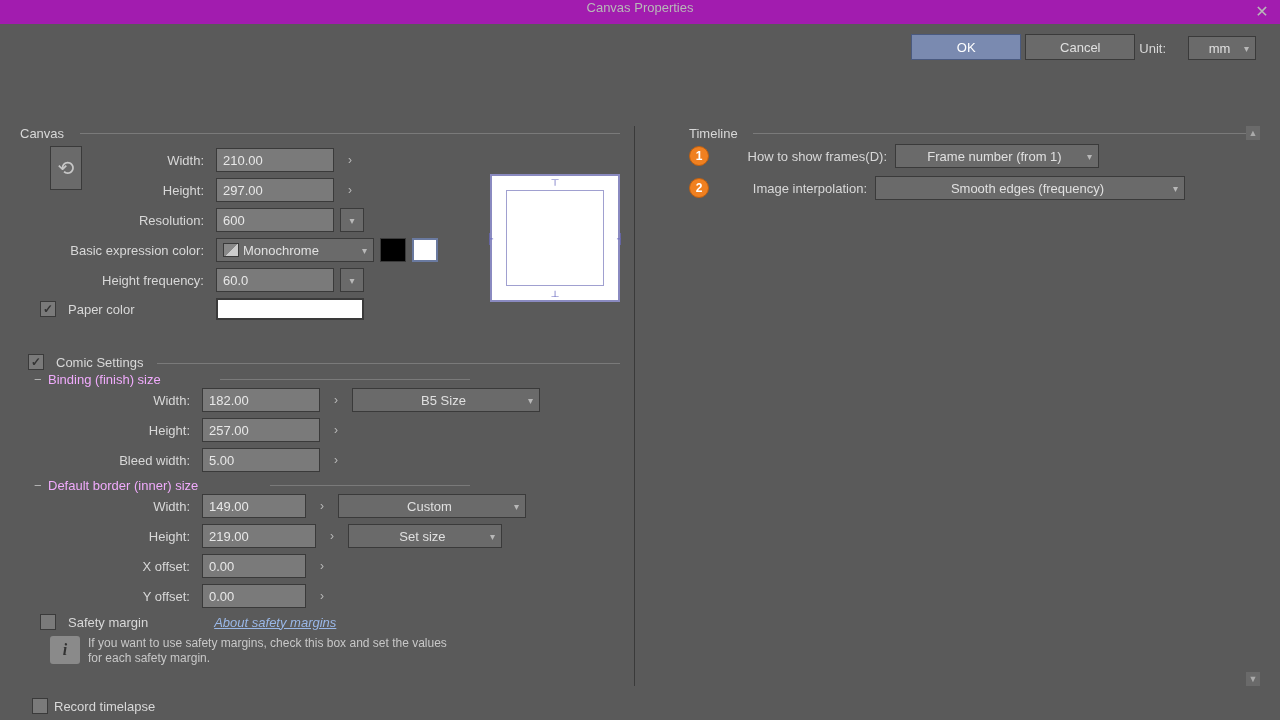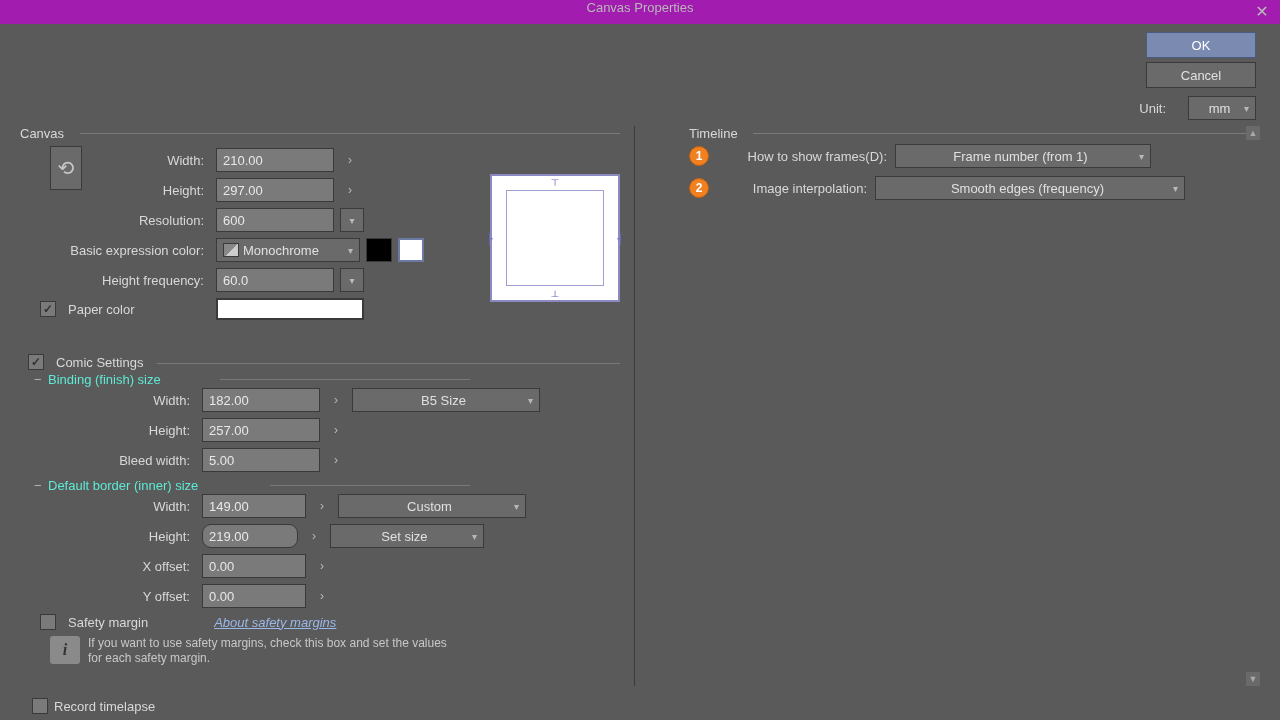--- a/index.html
+++ b/index.html
@@ -1,21 +1,21 @@
 <!DOCTYPE html>
 <html><head>
 <meta charset="utf-8">
 <style>
 * { box-sizing: border-box; margin: 0; padding: 0; font-family: "Segoe UI", Tahoma, sans-serif; }
 body { background: #5a5a5a; color: #d8d8d8; font-size: 13px; width: 1280px; height: 720px; overflow: hidden; }
 .titlebar { height: 24px; background: #a21caf; display: flex; align-items: flex-start; justify-content: center; position: relative; }
 .titlebar-title { color: #b8b8b8; font-size: 13px; }
 .titlebar-close { position: absolute; right: 8px; top: 2px; color: #b8b8b8; font-size: 16px; cursor: pointer; width: 20px; text-align: center; }
 .dialog-body { background: #5a5a5a; padding: 8px 20px 6px 20px; height: 696px; position: relative; }
-.top-actions { position: absolute; right: 24px; top: 8px; display: flex; flex-direction: column; gap: 4px; align-items: flex-end; }
+.top-actions { position: absolute; right: 24px; top: 8px; display: flex; gap: 4px; align-items: flex-end; }
 .btn { width: 110px; height: 26px; border: 1px solid #3a3a3a; background: #6a6a6a; color: #e0e0e0; font-size: 13px; cursor: pointer; }
 .btn-primary { background: #7a8ab0; border: 1px solid #4a5a80; color: #fff; }
 .unit-row { display: flex; align-items: center; gap: 22px; margin-top: 4px; }
 .unit-row label { color: #d8d8d8; }
 .dropdown { height: 24px; border: 1px solid #3a3a3a; background: #6a6a6a; color: #e0e0e0; display: flex; align-items: center; justify-content: space-between; padding: 0 6px; cursor: pointer; }
 .dropdown .dd-text { flex: 1; text-align: center; }
 .chev { font-size: 10px; color: #b8b8b8; }
 .columns { display: flex; margin-top: 94px; height: 560px; }
 .col-left { width: 610px; padding-right: 10px; }
 .col-divider { width: 1px; background: #3a3a3a; margin: 0 4px; }
@@ -36,21 +36,21 @@
 .swatch-black { background: #000; }
 .swatch-white { background: #fff; border: 2px solid #6a7aa0; }
 .checkbox { width: 16px; height: 16px; border: 1px solid #3a3a3a; background: #7a7a7a; display: inline-flex; align-items: center; justify-content: center; cursor: pointer; margin-left: 20px; }
 .checkbox.checked::after { content: "✓"; color: #333; font-size: 12px; font-weight: bold; }
 .checkbox-label { margin-left: 6px; }
 .paper-color-box { width: 148px; height: 22px; background: #fff; border: 2px solid #3a3a3a; cursor: pointer; }
 .rotate-icon { width: 32px; height: 44px; border: 1px solid #3a3a3a; background: #6a6a6a; display: flex; align-items: center; justify-content: center; color: #c8c8c8; font-size: 20px; cursor: pointer; margin-left: 30px; }
 .preview { position: absolute; left: 470px; top: 48px; width: 130px; height: 128px; border: 2px solid #8a8ac0; background: #fff; }
 .preview-inner { position: absolute; left: 14px; top: 14px; right: 14px; bottom: 14px; border: 1px solid #a0a0d0; }
 .preview-mark { position: absolute; font-size: 10px; color: #6a6ac0; }
-.subgroup-title { display: inline-block; background: #5a5a5a; padding: 0 6px 0 0; color: #5eead4; position: relative; z-index: 1; margin-left: 28px; }
+.subgroup-title { display: inline-block; background: #5a5a5a; padding: 0 6px 0 0; color: #f0abfc; position: relative; z-index: 1; margin-left: 28px; }
 .subgroup-title::before { content: "−"; position: absolute; left: -14px; color: #b8b8b8; }
 .info-box { display: flex; gap: 8px; margin-left: 30px; margin-top: 4px; align-items: flex-start; }
 .info-icon { width: 30px; height: 28px; background: #8a8a8a; border-radius: 3px; display: flex; align-items: center; justify-content: center; font-weight: bold; font-style: italic; color: #333; font-size: 16px; font-family: serif; }
 .info-text { color: #c8c8c8; font-size: 12px; max-width: 360px; line-height: 1.25; }
 .link { color: #9ab8e8; text-decoration: underline; cursor: pointer; font-style: italic; }
 .badge { width: 20px; height: 20px; border-radius: 50%; background: #f08020; color: #fff; font-size: 12px; font-weight: bold; display: inline-flex; align-items: center; justify-content: center; border: 1px solid #c06010; }
 .timeline-row { display: flex; align-items: center; gap: 8px; margin-bottom: 8px; }
 .timeline-label { width: 170px; text-align: right; color: #d8d8d8; }
 .mono-icon { width: 16px; height: 14px; background: linear-gradient(135deg, #888 50%, #ccc 50%); display: inline-block; margin-right: 4px; border: 1px solid #3a3a3a; }
 .bottom-row { position: absolute; bottom: 6px; left: 20px; display: flex; align-items: center; }
@@ -109,21 +109,21 @@
         </div>
         <div class="row">
           <span class="row-label">Resolution:</span>
           <input class="input" value="600" style="">
           <div class="dd-btn">
               <span class="chev">▾</span>
             </div>
         </div>
         <div class="row">
           <span class="row-label">Basic expression color:</span>
-          <div class="dropdown" style="width:144px">
+          <div class="dropdown" style="width:158px">
             <span class="mono-icon"></span>
             <span class="dd-text" style="text-align:left">Monochrome</span>
             <span class="chev">▾</span>
           </div>
           <div class="color-swatch swatch-black"></div>
           <div class="color-swatch swatch-white"></div>
         </div>
         <div class="row">
           <span class="row-label">Height frequency:</span>
           <input class="input" value="60.0" style="">
@@ -176,21 +176,21 @@
           <span class="row-label-sm">Width:</span>
           <input class="input" style="width: 104px;" value="149.00">
           <span class="arrow-btn">›</span>
           <div class="dropdown" style="width:188px">
             <span class="dd-text">Custom</span>
             <span class="chev">▾</span>
           </div>
         </div>
         <div class="row">
           <span class="row-label-sm">Height:</span>
-          <input class="input" style="width: 96px; border-radius: 9px;" value="219.00">
+          <input class="input" style="width: 114px;" value="219.00">
           <span class="arrow-btn">›</span>
           <div class="dropdown" style="width:154px">
             <span class="dd-text">Set size</span>
             <span class="chev">▾</span>
           </div>
         </div>
         <div class="row">
           <span class="row-label-sm">X offset:</span>
           <input class="input" style="width: 104px;" value="0.00">
           <span class="arrow-btn">›</span>
@@ -215,21 +215,21 @@
 
     <div class="col-divider"></div>
 
     <div class="col-right">
       <div class="group">
         <span class="group-title">Timeline</span>
         <div class="group-line" style="margin-left:64px"></div>
         <div class="timeline-row" style="margin-top:2px">
           <span class="badge">1</span>
           <span class="timeline-label">How to show frames(D):</span>
-          <div class="dropdown" style="width:256px">
+          <div class="dropdown" style="width:204px">
             <span class="dd-text">Frame number (from 1)</span>
             <span class="chev">▾</span>
           </div>
         </div>
         <div class="timeline-row">
           <span class="badge">2</span>
           <span class="timeline-label" style="width:150px">Image interpolation:</span>
           <div class="dropdown" style="width:310px">
             <span class="dd-text">Smooth edges (frequency)</span>
             <span class="chev">▾</span>

